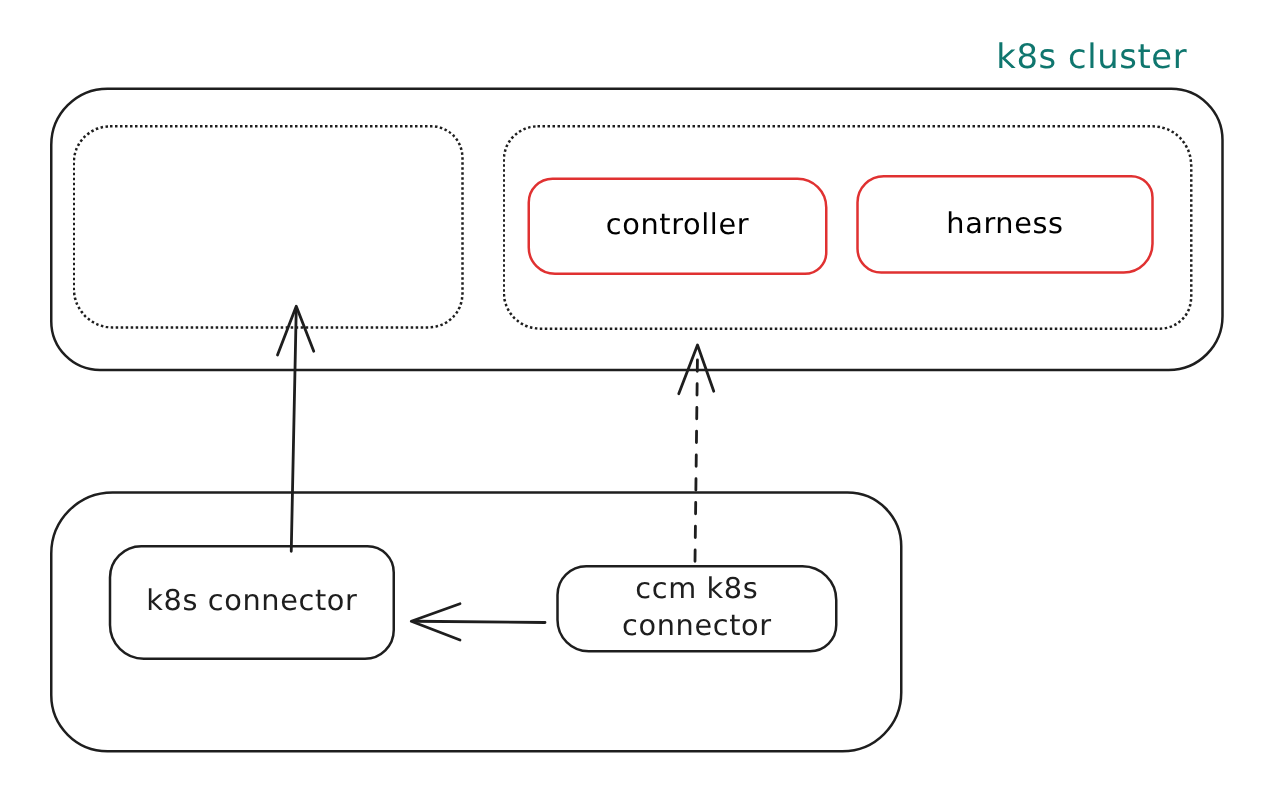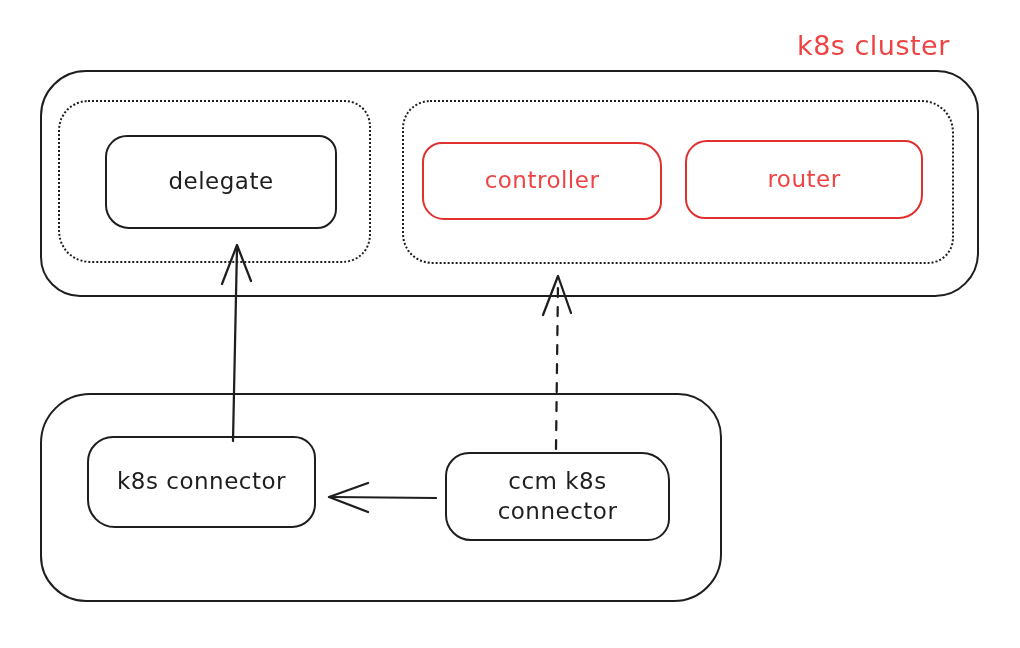--- a/index.html
+++ b/index.html
@@ -36,30 +36,30 @@
     align-items: center;
     justify-content: center;
     text-align: center;
     font-size: 23px;
     font-weight: 500;
     letter-spacing: 0.5px;
     line-height: 1.3;
   }
   .node.red {
     border-color: #e03131;
-    color: #ef4444;
+    color: #000000;
   }
 
   
   .group-label {
     position: absolute;
     font-size: 27px;
     font-weight: 500;
     letter-spacing: 0.5px;
-    color: #ef4444;
+    color: #0f766e;
     white-space: nowrap;
   }
 
   
   #arrow-layer {
     position: absolute;
     left: 0;
     top: 0;
     width: 1020px;
     height: 648px;
@@ -78,42 +78,39 @@
 <body>
 
 <div id="stage">
 
   <div class="group-label" style="left:797px; top:30px;">k8s cluster</div>
 
   <div class="container-box" style="left:40px; top:70px; width:935px; height:223px; border-radius:46px 42px 44px 40px;"></div>
 
   <div class="dotted-group" style="left:58px; top:100px; width:309px; height:159px; border-radius:30px 26px 28px 32px;"></div>
 
-  <div class="node" style="left:105px; top:135px; width:228px; height:90px; border-radius:22px 18px 20px 24px;">
-    <span>delegate</span>
-  </div>
 
   <div class="dotted-group" style="left:402px; top:100px; width:548px; height:160px; border-radius:28px 32px 26px 30px;"></div>
 
   <div class="node red" style="left:422px; top:142px; width:236px; height:74px; border-radius:20px 24px 18px 22px;">
     <span>controller</span>
   </div>
 
   <div class="node red" style="left:685px; top:140px; width:234px; height:75px; border-radius:22px 18px 24px 20px;">
-    <span>router</span>
+    <span>harness</span>
   </div>
 
 
   <div class="container-box" style="left:40px; top:393px; width:678px; height:205px; border-radius:50px 44px 48px 46px;"></div>
 
   <div class="node" style="left:87px; top:436px; width:225px; height:88px; border-radius:26px 22px 24px 28px;">
     <span>k8s connector</span>
   </div>
 
-  <div class="node" style="left:445px; top:452px; width:225px; height:89px; border-radius:24px 28px 22px 26px; padding:0 26px; box-sizing:border-box;">
+  <div class="node" style="left:445px; top:452px; width:225px; height:70px; border-radius:24px 28px 22px 26px; padding:0 26px; box-sizing:border-box;">
     <span>ccm k8s connector</span>
   </div>
 
   <svg id="arrow-layer" viewBox="0 0 1020 648" xmlns="http://www.w3.org/2000/svg">
 
     <g>
       <path d="M 233 441 L 237 247"></path>
       <path d="M 222 284 L 237 245 L 251 281"></path>
     </g>
 

